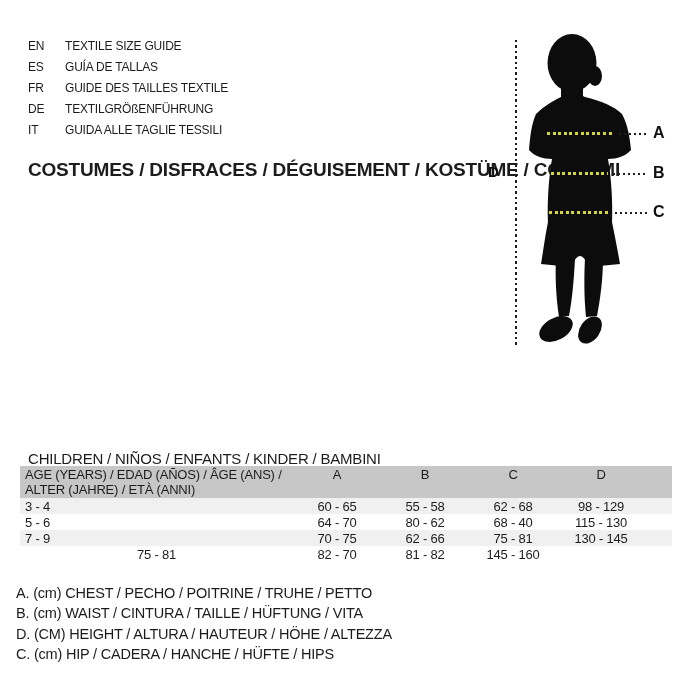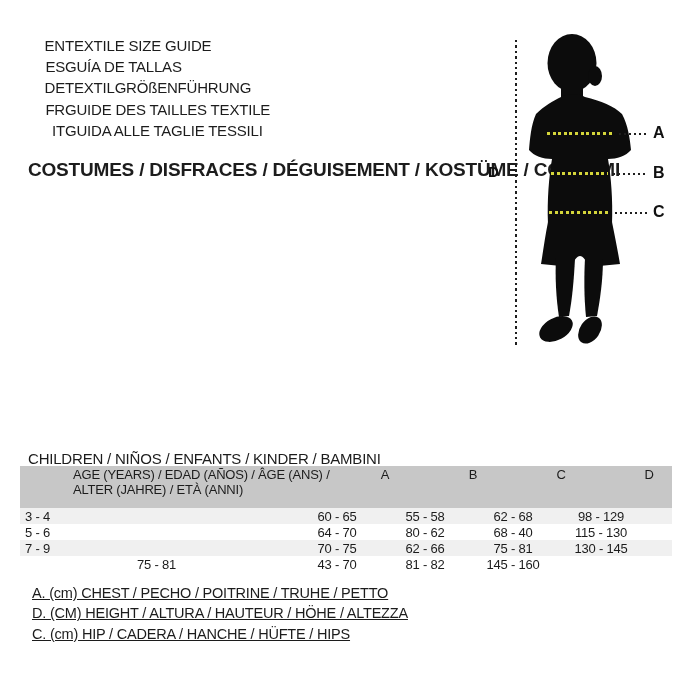--- a/index.html
+++ b/index.html
@@ -3,21 +3,21 @@
 <meta charset="utf-8">
 <style>
   html,body{margin:0;padding:0;background:#fff;}
   #canvas{
     position:relative;width:700px;height:700px;background:#ffffff;overflow:hidden;
     font-family:"Liberation Sans","DejaVu Sans",sans-serif;color:#1c1c1c;
     letter-spacing:-0.2px;
   }
   
   .langs{position:absolute;left:28px;top:35px;}
-  .lang-row{display:flex;height:21.2px;align-items:center;font-size:15px;font-weight:400;text-align:right;}
+  .lang-row{display:flex;height:21.2px;align-items:center;font-size:12px;font-weight:400;}
   .lang-row .code{width:37px;}
   
   .costumes{position:absolute;left:28px;top:159px;font-size:19px;font-weight:700;}
   
   .figure{position:absolute;left:0;top:0;width:700px;height:420px;pointer-events:none;}
   .figure svg{position:absolute;left:515px;top:28px;}
   .vline{
     position:absolute;left:515px;top:40px;width:2px;height:307px;
     background:repeating-linear-gradient(180deg,#1e1e1e 0 2.4px,transparent 2.4px 5.4px);
   }
@@ -38,56 +38,56 @@
     background:repeating-linear-gradient(90deg,#1e1e1e 0 2.2px,transparent 2.2px 5px);
   }
   .ldots.a{left:619px;top:133px;width:29px;}
   .ldots.b{left:613px;top:173px;width:35px;}
   .ldots.c{left:615px;top:212px;width:33px;}
   
   .children-title{position:absolute;left:28px;top:450px;font-size:15px;}
   .sizetable{position:absolute;left:20px;top:466px;width:652px;font-size:13px;}
   .thead{
     display:grid;grid-template-columns:273px 88px 88px 88px 88px;padding-right:27px;
-    background:var(--headbg,#c7c7c7);height:42px;align-items:start;padding-left:48px;
+    background:var(--headbg,#c7c7c7);height:32px;align-items:start;
   }
   .th.age{padding:1px 0 0 5px;line-height:15px;}
   .th.col{text-align:center;padding-top:1px;line-height:15px;}
   .trow{
     display:grid;grid-template-columns:273px 88px 88px 88px 88px;padding-right:27px;
     height:16px;align-items:center;
   }
   .trow:nth-child(odd){background:var(--altbg,#f0f0f0);}
   .td.age{padding-left:5px;}
   .td.val{text-align:center;}
   
-  .legend{position:absolute;left:32px;top:583px;text-decoration:underline;}
+  .legend{position:absolute;left:16px;top:583px;}
   .legend-line{height:20.3px;display:flex;align-items:center;font-size:14.5px;}
 </style>
 </head>
 <body>
 
 <div id="canvas" style="--dash: #d4d53a; --headbg: #c7c7c7; --altbg: #f0f0f0;">
 
   <div class="langs">
     <div class="lang-row">
       <span class="code">EN</span>
       <span class="lname">TEXTILE SIZE GUIDE</span>
     </div>
     <div class="lang-row">
       <span class="code">ES</span>
       <span class="lname">GUÍA DE TALLAS</span>
     </div>
     <div class="lang-row">
+      <span class="code">FR</span>
+      <span class="lname">GUIDE DES TAILLES TEXTILE</span>
+    </div>
+    <div class="lang-row">
       <span class="code">DE</span>
       <span class="lname">TEXTILGRÖßENFÜHRUNG</span>
-    </div>
-    <div class="lang-row">
-      <span class="code">FR</span>
-      <span class="lname">GUIDE DES TAILLES TEXTILE</span>
     </div>
     <div class="lang-row">
       <span class="code">IT</span>
       <span class="lname">GUIDA ALLE TAGLIE TESSILI</span>
     </div>
   </div>
 
   <div class="costumes">COSTUMES / DISFRACES / DÉGUISEMENT / KOSTÜME / COSTUMI</div>
 
   <div class="figure">
@@ -182,26 +182,27 @@
       </div>
       <div class="trow">
         <div class="td age">7 - 9</div>
         <div class="td val">70 - 75</div>
         <div class="td val">62 - 66</div>
         <div class="td val">75 - 81</div>
         <div class="td val">130 - 145</div>
       </div>
       <div class="trow">
         <div class="td val">75 - 81</div>
-        <div class="td val">43 - 70</div>
+        <div class="td val">82 - 70</div>
         <div class="td val">81 - 82</div>
         <div class="td val">145 - 160</div>
       </div>
     </div>
   </div>
 
   <div class="legend">
     <div class="legend-line">A. (cm) CHEST / PECHO / POITRINE / TRUHE / PETTO</div>
+    <div class="legend-line">B. (cm) WAIST / CINTURA / TAILLE / HÜFTUNG / VITA</div>
     <div class="legend-line">D. (CM) HEIGHT / ALTURA / HAUTEUR / HÖHE / ALTEZZA</div>
     <div class="legend-line">C. (cm) HIP / CADERA / HANCHE / HÜFTE / HIPS</div>
   </div>
 
 </div>
 
 </body></html>

